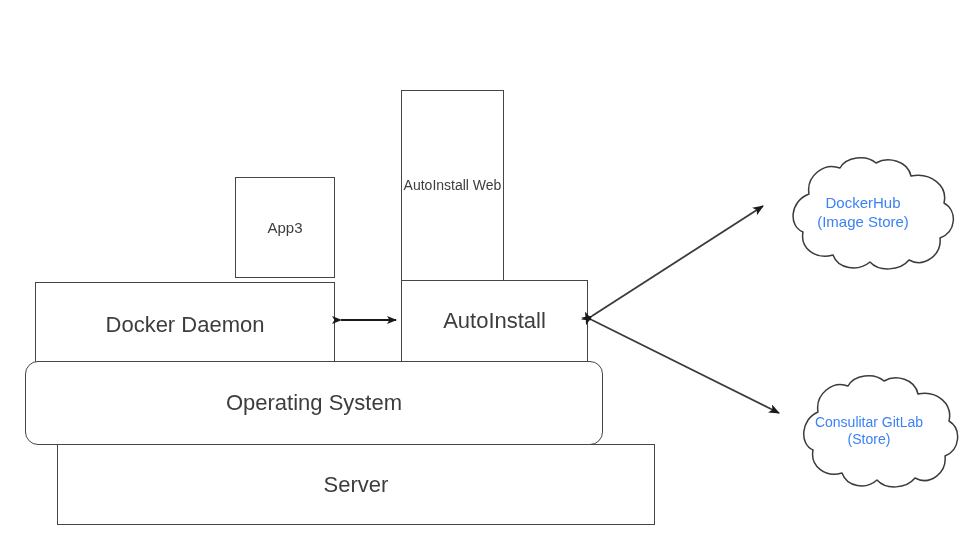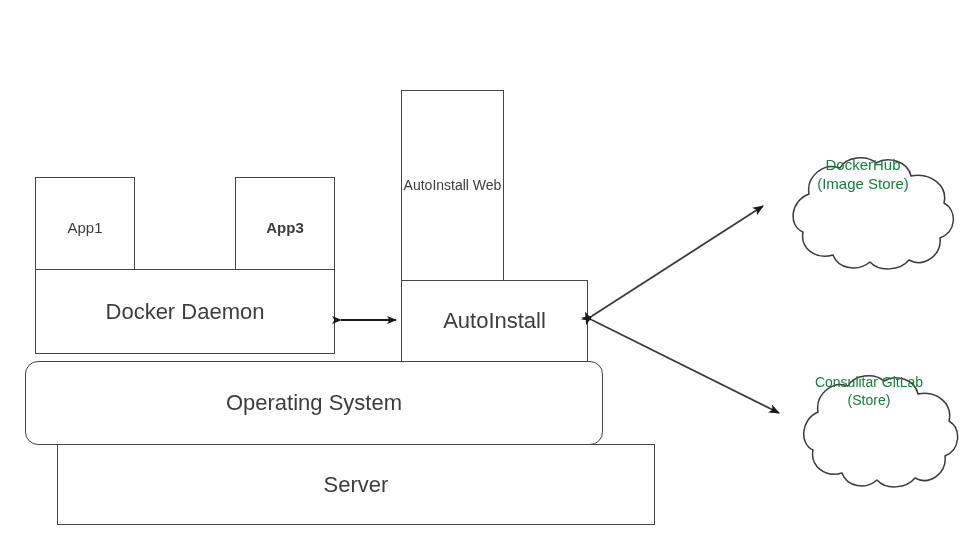--- a/index.html
+++ b/index.html
@@ -29,66 +29,64 @@
     line-height: 1.18;
     color: #3d3d3d;
     overflow: hidden;
     white-space: nowrap;
   }
   .box.wrap { white-space: normal; }
 
   
   #app1   { left: 35px;  top: 177px; width: 100px; height: 101px; font-size: 15px; }
   #app2   { left: 135px; top: 177px; width: 100px; height: 101px; font-size: 15px; }
-  #app3   { left: 235px; top: 177px; width: 100px; height: 101px; font-size: 15px; font-weight: bold; }
-  #daemon { left: 35px;  top: 269px; width: 300px; height: 85px;  font-size: 22px; }
+  #app3   { left: 235px; top: 177px; width: 100px; height: 101px; font-size: 15px; }
+  #daemon { left: 35px;  top: 282px; width: 300px; height: 85px;  font-size: 22px; }
 
   #aiweb  { left: 401px; top: 90px;  width: 103px; height: 191px; font-size: 14px; }
   #confd  { left: 503px; top: 90px;  width: 85px;  height: 191px; font-size: 14px; }
   #autoin { left: 401px; top: 280px; width: 187px; height: 82px;  font-size: 22px; }
 
   #os     { left: 25px;  top: 361px; width: 578px; height: 84px;  font-size: 22px; border-radius: 13px; }
   #server { left: 15px;  top: 444px; width: 598px; height: 81px;  font-size: 22px; margin-left: 42px; }
 
   
   .cloud-wrap { position: absolute; }
   .cloud-wrap svg { display: block; }
   .cloud-label {
     position: absolute;
     left: 0; top: 0;
     width: 100%; height: 100%;
     display: flex;
     flex-direction: column;
     align-items: center;
+    justify-content: center;
     text-align: center;
     font-size: 15px;
     line-height: 1.25;
-    color: #15803d;
+    color: #3b82f6;
     pointer-events: none;
   }
   #cloud-docker { left: 766px; top: 156px; width: 194px; height: 114px; }
   #cloud-gitlab { left: 778px; top: 374px; width: 182px; height: 114px; }
   #cloud-gitlab .cloud-label { font-size: 14px; }
 
   
   #arrows {
     position: absolute;
     left: 0; top: 0;
     width: 972px; height: 554px;
     pointer-events: none;
   }
 </style>
 </head>
 <body>
 
 <div id="canvas">
 
-  <div class="box" id="app1">
-    <span>App1</span>
-  </div>
   <div class="box" id="app3">
     <span>App3</span>
   </div>
   <div class="box" id="daemon">
     <span>Docker Daemon</span>
   </div>
 
   <div class="box wrap" id="aiweb">
     <span>AutoInstall Web</span>
   </div>

